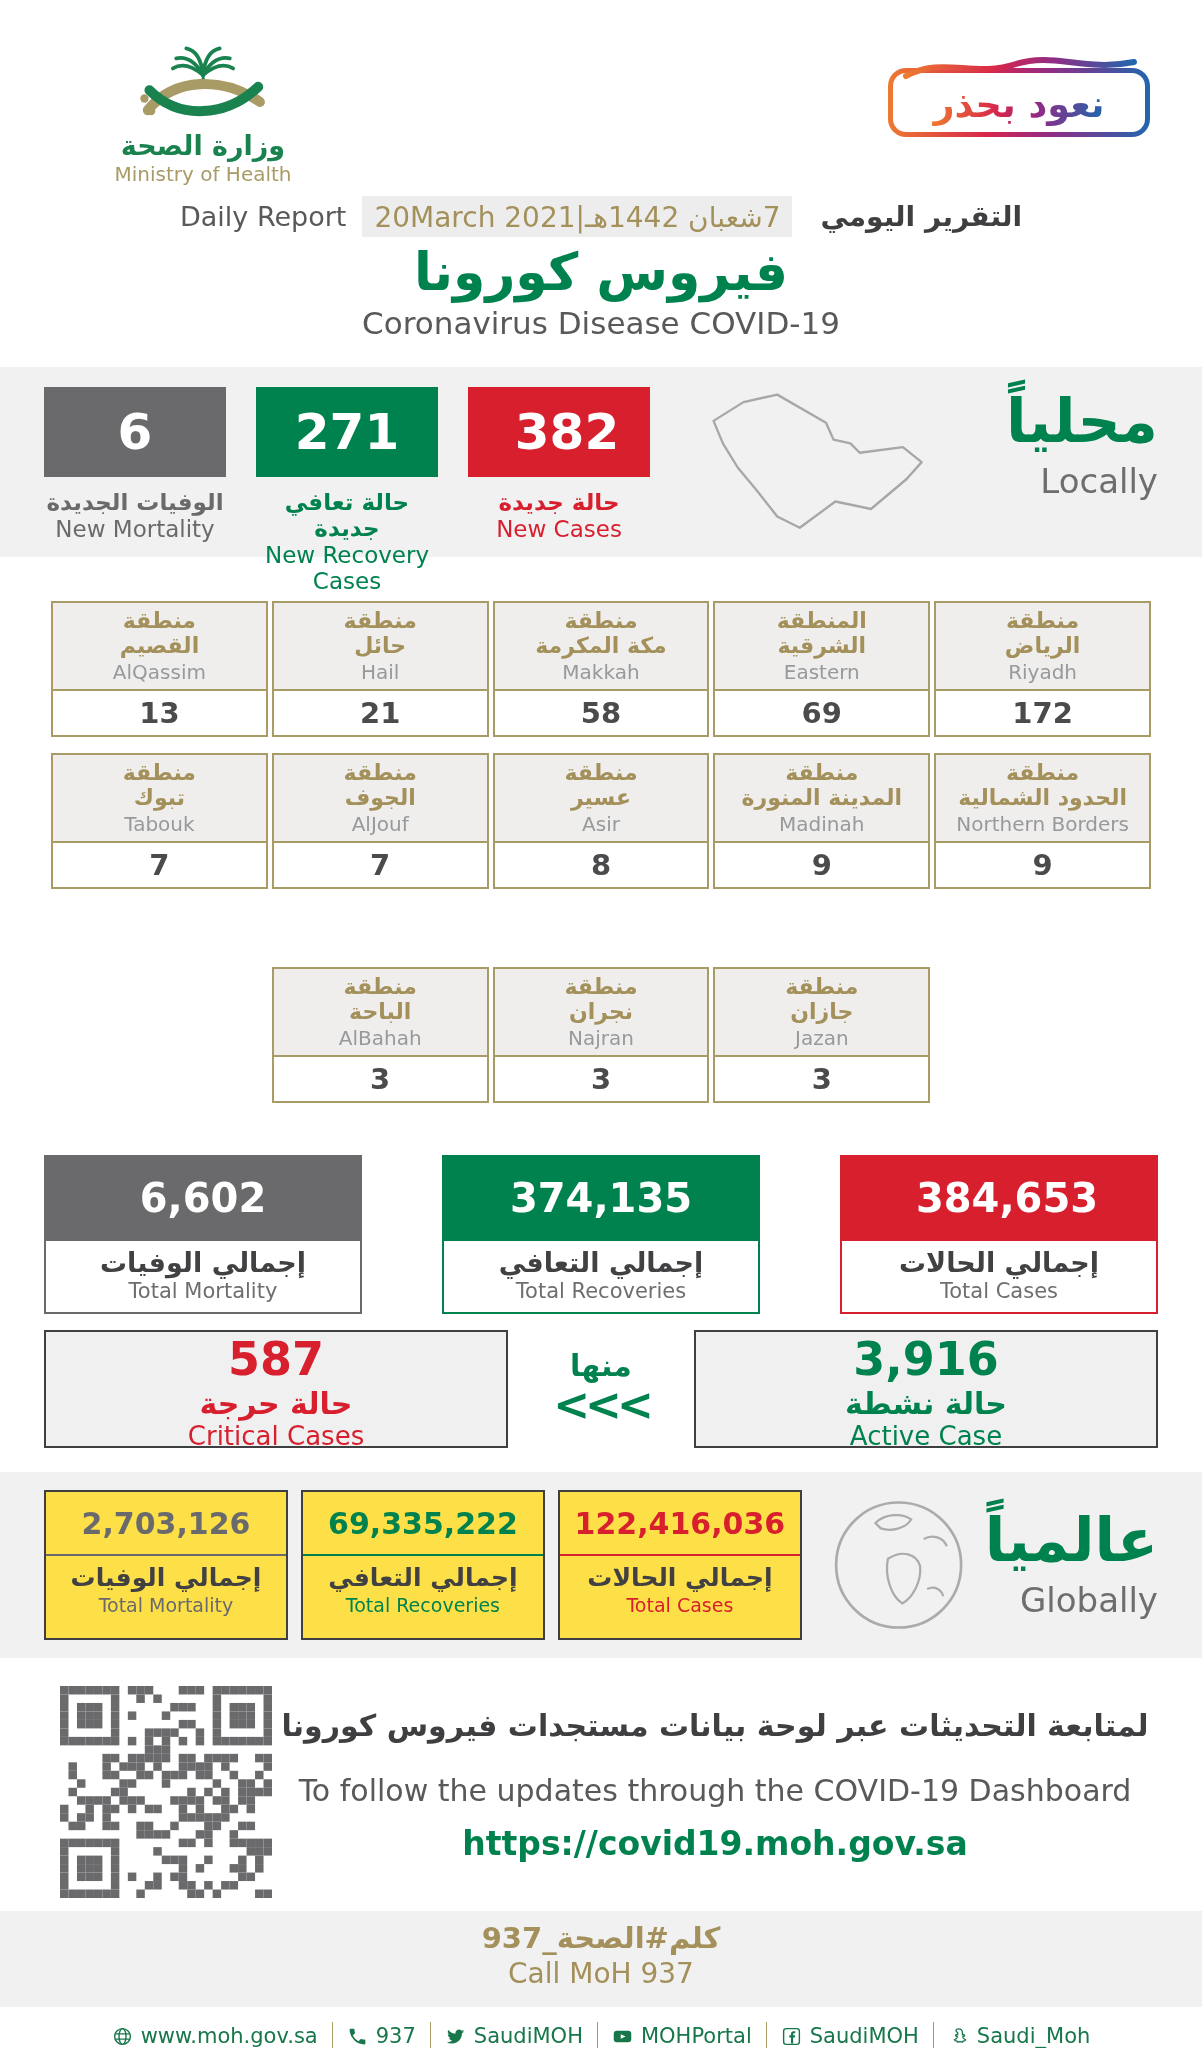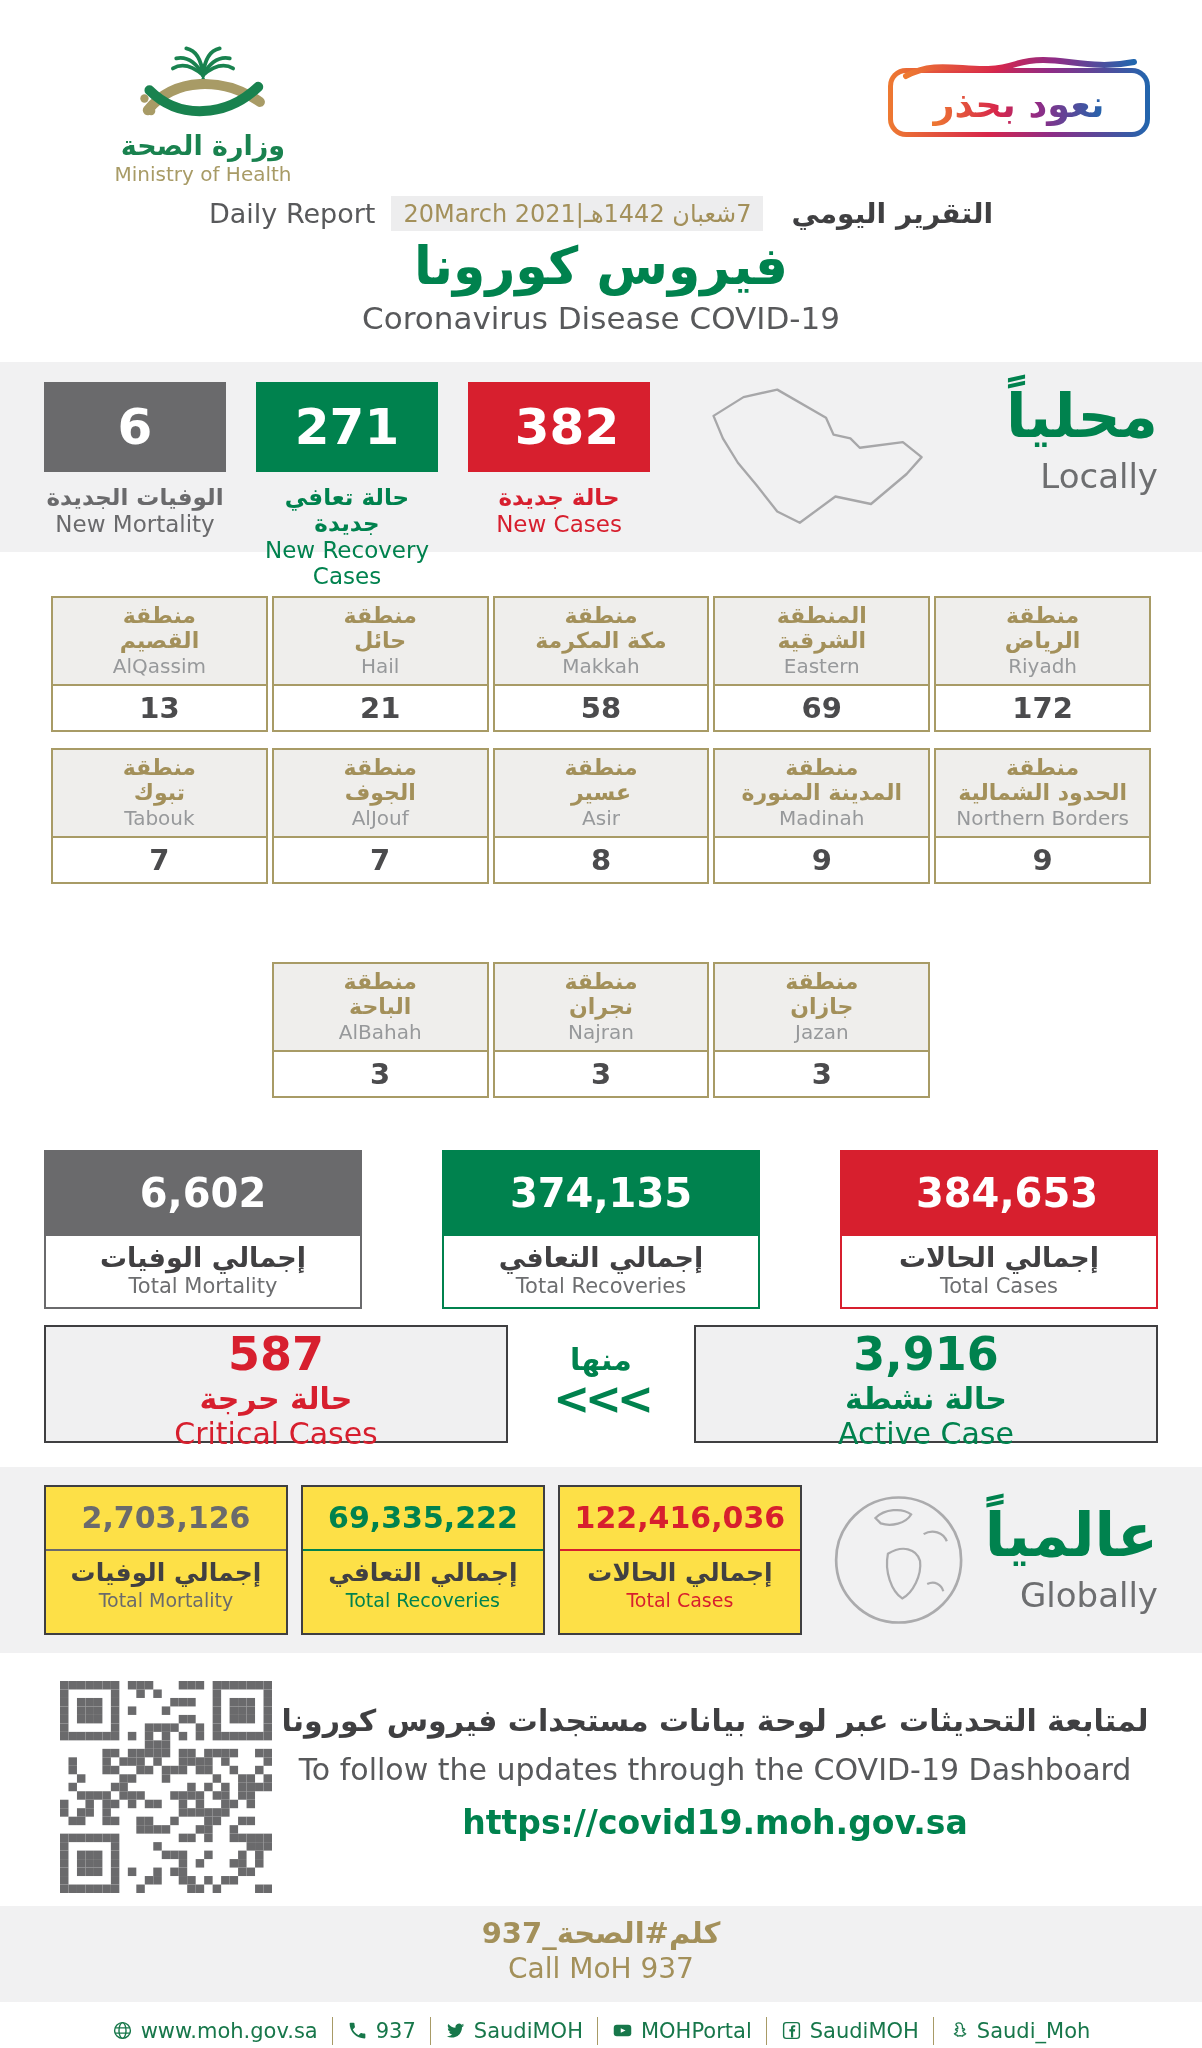--- a/index.html
+++ b/index.html
@@ -14,21 +14,21 @@
   .badge{margin-left:auto;margin-top:28px;position:relative;width:262px;}
   .badge-wave{position:absolute;top:-16px;left:14px;width:236px;height:30px;}
   .badge-frame{background:linear-gradient(90deg,#ee7a31 0%,#d7264b 38%,#8f2c86 62%,#2166ae 100%);
                padding:5px;border-radius:18px;}
   .badge-inner{background:#ffffff;border-radius:13px;padding:5px 10px 2px;}
   .badge-text-svg{width:100%;height:52px;display:block;}
   
   .title-block{text-align:center;margin-top:6px;}
   .date-line{display:flex;justify-content:center;align-items:center;gap:16px;}
   .daily-en{color:#58595b;font-size:27px;}
-  .date-box{background:#ededee;color:#a3905a;font-size:24px;padding:3px 12px;}
+  .date-box{background:#ededee;color:#a3905a;font-size:28px;padding:3px 12px;}
   .date-box span{vertical-align:middle;}
   .daily-ar{color:#3f3f41;font-size:28px;font-weight:bold;margin-left:12px;}
   .title-ar{color:#00824e;font-size:52px;font-weight:bold;margin-top:8px;line-height:1.05;}
   .title-en{color:#58595b;font-size:31px;margin-top:6px;}
   
   .band{background:#f1f1f2;}
   .band-local{margin-top:26px;height:190px;display:flex;padding:20px 44px 0;box-sizing:border-box;}
   .stat{width:182px;text-align:center;margin-right:30px;}
   .stat-box{height:90px;display:flex;align-items:center;justify-content:center;
             color:#fff;font-size:50px;font-weight:bold;}
@@ -61,39 +61,39 @@
   .bd-gray{border-color:#6a6a6c;} .bd-green{border-color:#00824e;} .bd-red{border-color:#d71f2e;}
   .t-ar{font-size:27px;font-weight:bold;color:#414042;}
   .t-en{font-size:21px;color:#6d6e70;margin-top:1px;}
   
   .crow{display:flex;justify-content:space-between;align-items:center;padding:0 44px;margin-top:16px;}
   .cbox{width:464px;height:118px;background:#f0f0f1;border:2px solid;display:flex;align-items:center;box-sizing:border-box;flex-direction:column;}
   .c-num{flex:1;text-align:center;font-size:46px;font-weight:bold;}
   .vdiv{width:2px;height:78px;}
   .c-labels{flex:1;text-align:center;}
   .c-ar{font-size:30px;font-weight:bold;}
-  .c-en{font-size:30px;margin-top:0px;}
+  .c-en{font-size:26px;margin-top:0px;}
   .ofwhich{text-align:center;padding-bottom:6px;}
   .of-ar{color:#00824e;font-size:30px;font-weight:bold;}
   .chev{color:#00824e;font-size:44px;font-weight:bold;letter-spacing:-5px;line-height:0.9;margin-top:2px;}
   
   .band-global{margin-top:24px;height:186px;display:flex;align-items:center;padding:0 44px;box-sizing:border-box;gap:13px;}
   .gcard{width:256px;height:150px;background:#fde047;border:2px solid;text-align:center;box-sizing:border-box;}
   .g-num{height:62px;display:flex;align-items:center;justify-content:center;
          font-size:30px;font-weight:bold;border-bottom:2px solid;margin:0 0px;}
   .g-ar{font-size:25px;font-weight:bold;color:#414042;margin-top:7px;}
   .g-en{font-size:19px;margin-top:2px;}
   .globe-art{width:150px;height:158px;margin-left:14px;}
   .global-label{margin-left:auto;text-align:right;}
   
   .qr-sec{display:flex;padding:28px 44px 0;height:225px;box-sizing:content-box;}
   .qr-svg{width:212px;height:212px;flex:none;margin-left:16px;}
   .dash-text{flex:1;text-align:center;padding-top:22px;}
   .d-ar{font-size:30px;font-weight:bold;color:#3f3f41;}
-  .d-en{font-size:30px;color:#58595b;margin-top:14px;}
+  .d-en{font-size:30px;color:#58595b;margin-top:30px;}
   .d-url{display:inline-block;font-size:33px;font-weight:bold;color:#00824e;margin-top:16px;text-decoration:none;}
   
   .call-band{height:96px;text-align:center;padding-top:10px;box-sizing:border-box;}
   .call-ar{color:#a3905a;font-size:29px;font-weight:bold;}
   .call-en{color:#a3905a;font-size:28px;margin-top:2px;}
   .social{height:58px;display:flex;align-items:center;justify-content:center;background:#fff;}
   .slink{color:#17774a;font-size:21px;display:flex;align-items:center;gap:8px;text-decoration:none;}
   .sep{width:1px;height:28px;background:#a89b66;margin:0 14px;}
   .sicon{width:21px;height:21px;display:block;}
 </style>

